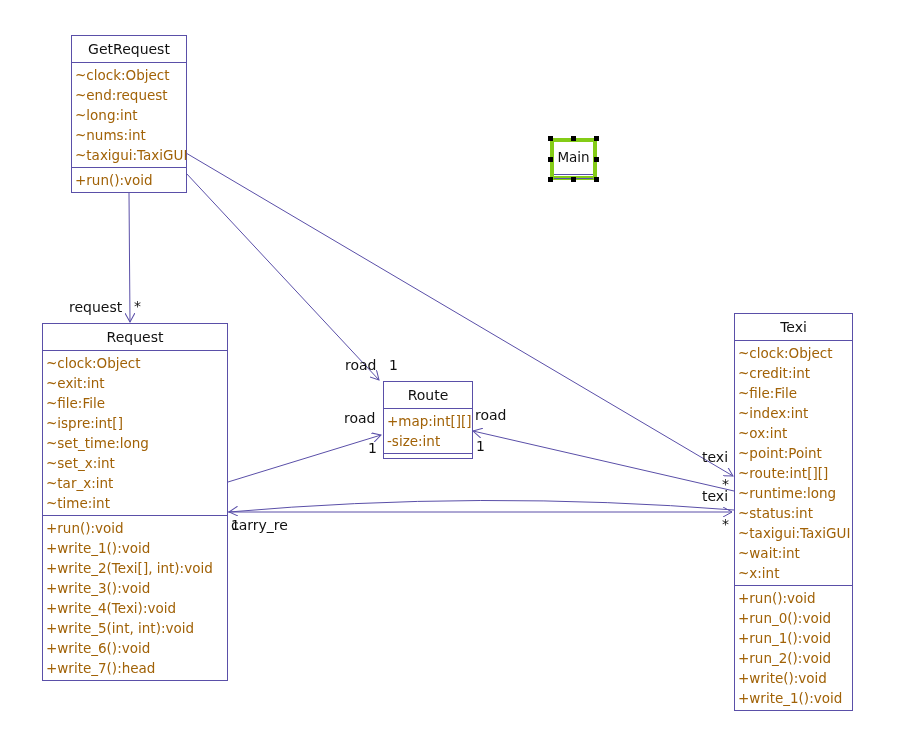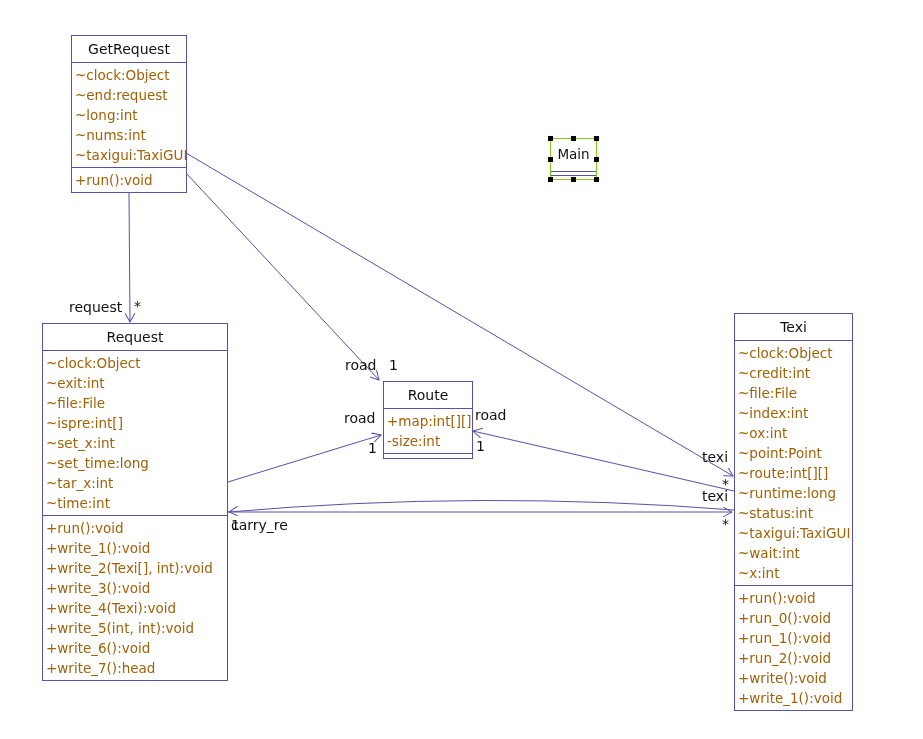--- a/index.html
+++ b/index.html
@@ -7,21 +7,21 @@
          font-family: "DejaVu Sans", "Liberation Sans", sans-serif; color: #111; }
   .canvas { position: absolute; left: 0; top: 0; width: 923px; height: 739px; margin-left: 20px; }
   svg.links { position: absolute; left: 0; top: 0; width: 923px; height: 739px; pointer-events: none; }
   .cls { position: absolute; border: 1px solid #5a4fa8; background: #fff; box-sizing: border-box; }
   .cls .name { text-align: center; font-size: 14px; height: 26px; line-height: 26px;
                border-bottom: 1px solid #5a4fa8; color: #111; }
   .cls .sec { border-bottom: 1px solid #5a4fa8; padding: 2px 0 2px 3px; }
   .cls .sec:last-child { border-bottom: none; }
   .cls .row { font-size: 13.5px; height: 20px; line-height: 20px; white-space: nowrap; color: #a16207; }
   .lbl { position: absolute; font-size: 14px; color: #111; white-space: nowrap; }
-  .main-box { position: absolute; border: 1px solid #84cc16; box-sizing: border-box; background:#fff; }
+  .main-box { position: absolute; border: 4px solid #84cc16; box-sizing: border-box; background:#fff; }
   .main-box .name { text-align: center; font-size: 13.5px; line-height: 22px; height: 22px; }
   .main-box .bar { border-top: 1px solid #5a4fa8; height: 3px; }
   .handle { position: absolute; width: 5px; height: 5px; background: #000; }
 </style>
 </head>
 <body>
 
 <div class="canvas">
 
   <svg class="links" viewBox="0 0 923 739">
@@ -74,22 +74,22 @@
   <div class="handle" style="left:551px; top:177px;"></div>
   <div class="handle" style="left:574px; top:177px;"></div>
 
   <div class="cls" style="left:22px; top:323px; width:186px;">
     <div class="name">Request</div>
     <div class="sec">
       <div class="row">~clock:Object</div>
       <div class="row">~exit:int</div>
       <div class="row">~file:File</div>
       <div class="row">~ispre:int[]</div>
+      <div class="row">~set_time:long</div>
       <div class="row">~set_x:int</div>
-      <div class="row">~set_time:long</div>
       <div class="row">~tar_x:int</div>
       <div class="row">~time:int</div>
     </div>
     <div class="sec">
       <div class="row">+run():void</div>
       <div class="row">+write_1():void</div>
       <div class="row">+write_2(Texi[], int):void</div>
       <div class="row">+write_3():void</div>
       <div class="row">+write_4(Texi):void</div>
       <div class="row">+write_5(int, int):void</div>

